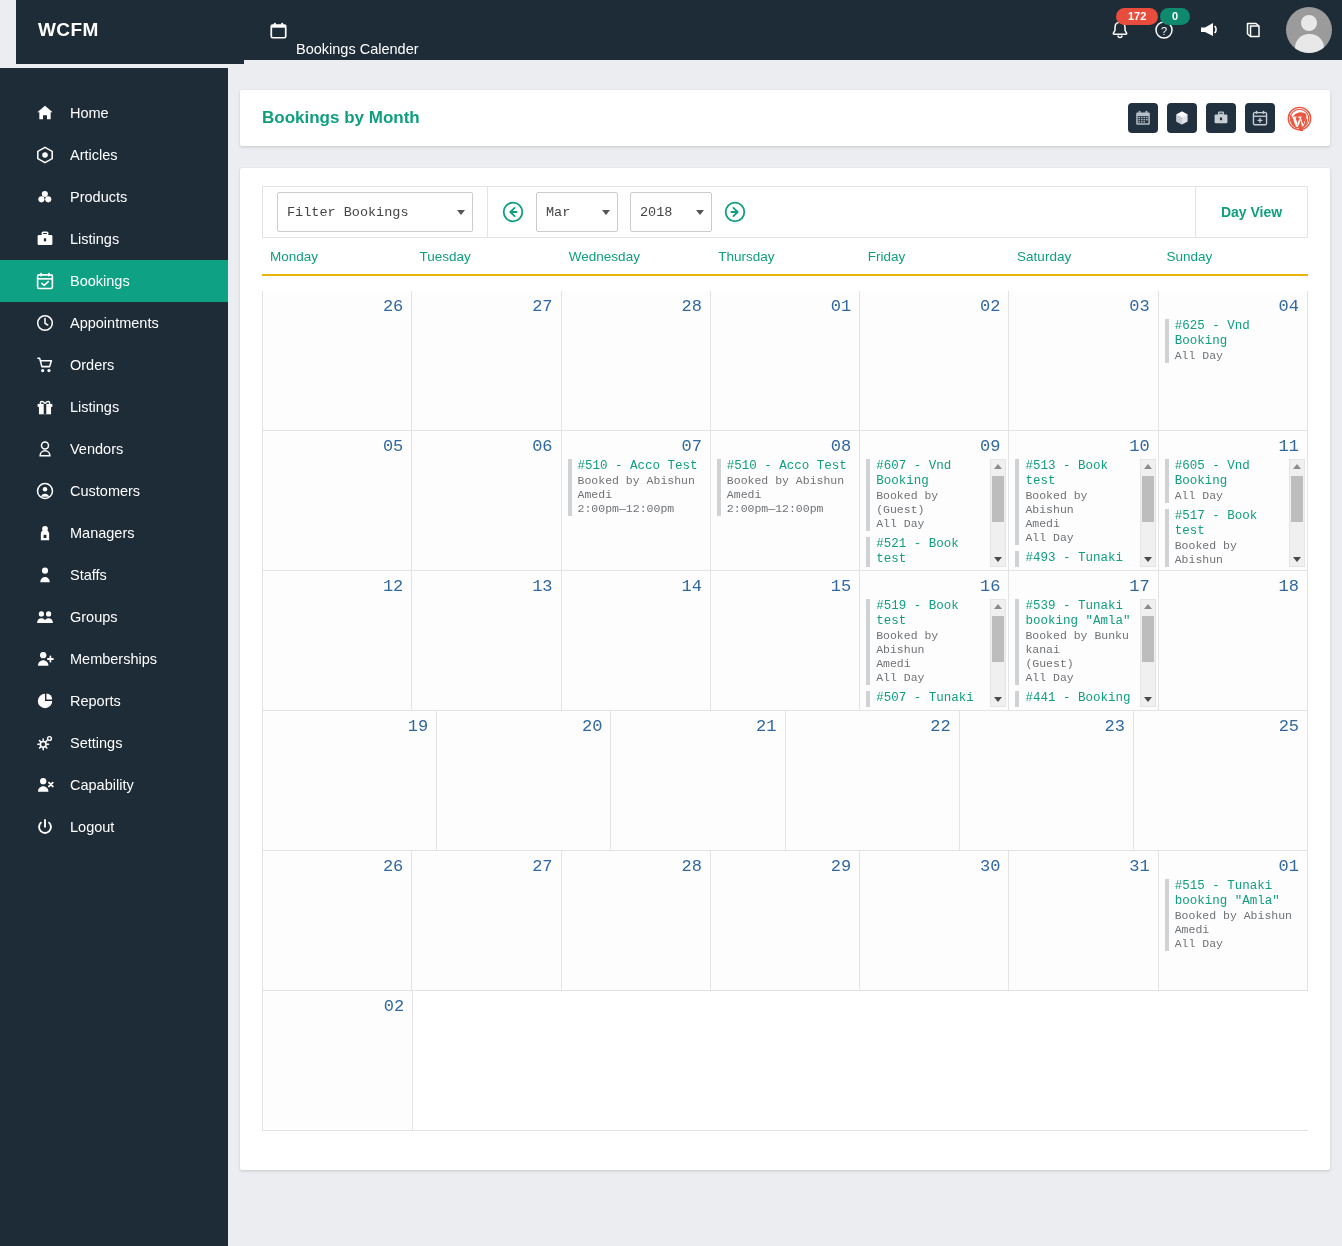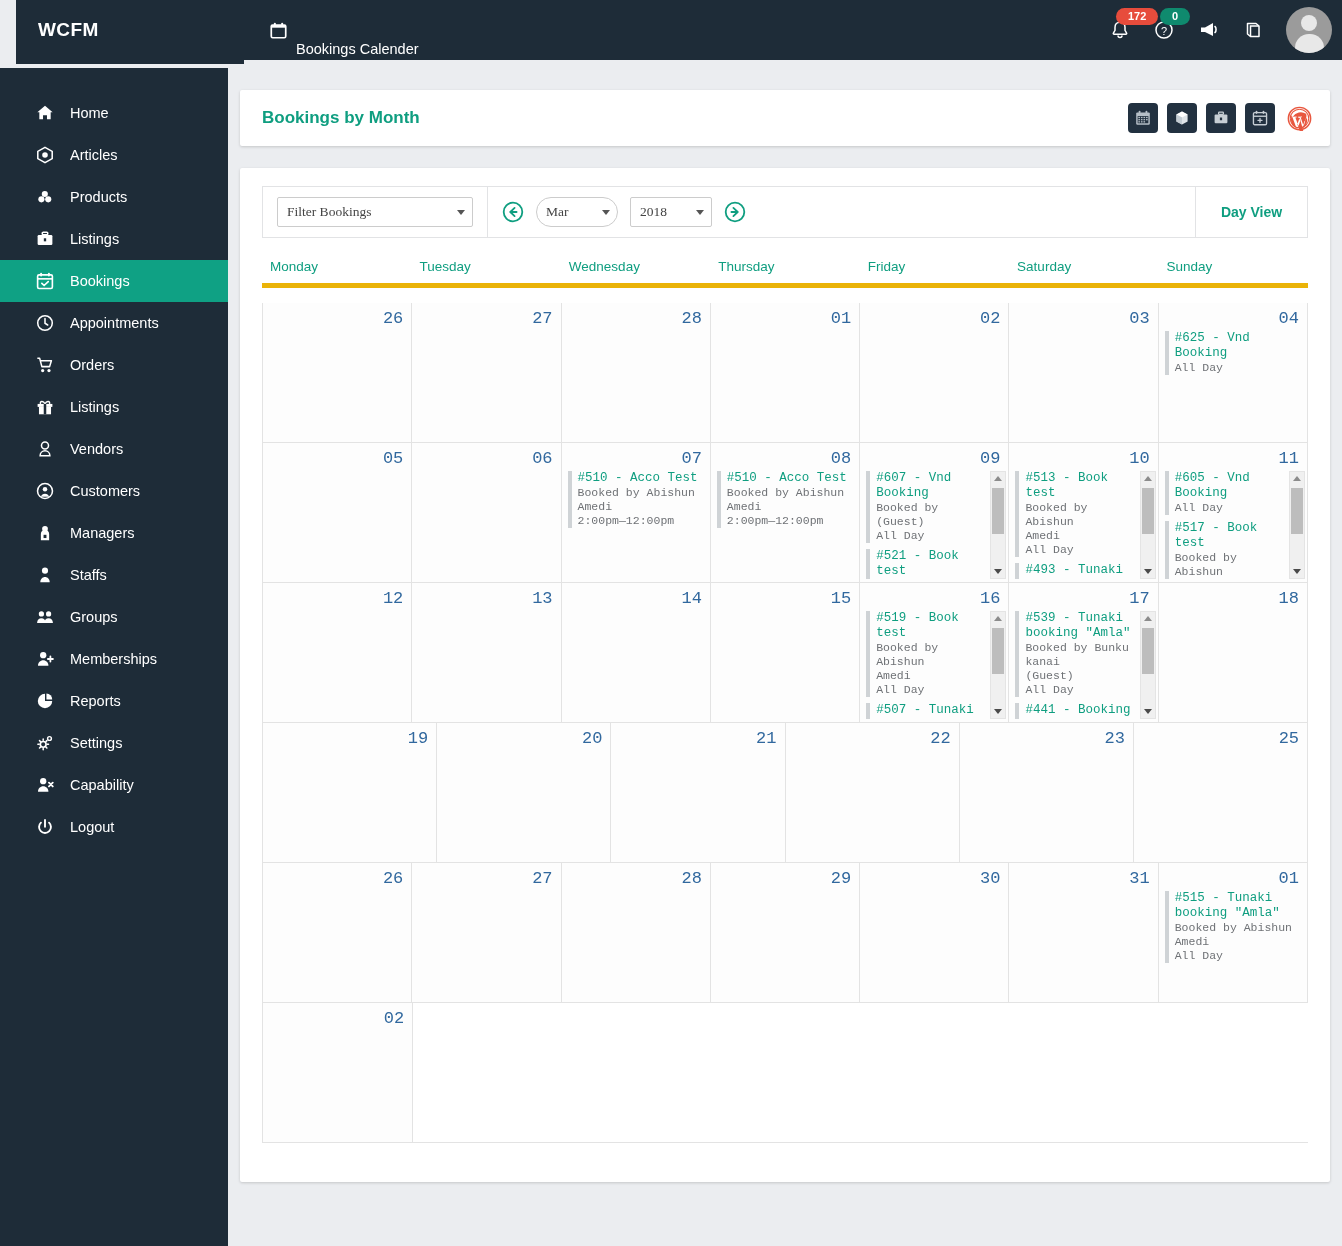--- a/index.html
+++ b/index.html
@@ -87,47 +87,47 @@
     justify-content:center; cursor:pointer;
   }
 
   
   .cal-card{ padding:18px 0 24px 0; }
   .toolbar{
     margin:0 22px; border:1px solid #e2e3e5; height:52px;
     display:flex; align-items:center; padding-left:14px;
   }
   .sel{
-    height:30px; border:1px solid #ccc; background:#fff; border-radius:2px;
+    height:40px; border:1px solid #ccc; background:#fff; border-radius:2px;
     font-size:13.5px; color:#444; padding:0 22px 0 9px; position:relative;
     display:flex; align-items:center; cursor:pointer;
-    font-family:Liberation Serif, serif;
+    font-family:Liberation Mono, monospace;
   }
   .sel .caret{
     position:absolute; right:7px; top:50%; margin-top:-2px;
     width:0; height:0; border-left:4px solid transparent;
     border-right:4px solid transparent; border-top:5px solid #555;
   }
   .sel-filter{ width:196px; }
-  .sel-month{ width:82px;border-radius:15px; }
+  .sel-month{ width:82px; }
   .sel-year{ width:82px; }
   .tb-divider{
     width:1px; height:52px; background:#e2e3e5; margin:0 14px;
   }
   .arrow-btn{ cursor:pointer; display:flex; align-items:center; margin:0 12px; }
   .day-view-wrap{
     margin-left:auto; height:52px; border-left:1px solid #e2e3e5;
     display:flex; align-items:center; justify-content:center; width:112px;
   }
   .day-view{
     color:#0f9e80; font-size:14px; font-weight:bold; cursor:pointer;
   }
 
   .weekhead{
-    margin:12px 22px; display:flex; border-bottom:5px solid #eab308;
+    margin:0 22px; display:flex; border-bottom:2px solid #eab308;
     height:38px; align-items:center;
   }
   .weekhead div{
     flex:1 1 0; color:#0f9e80; font-size:13.5px; padding-left:8px;
   }
 
   .weeks{ margin:15px 22px;font-family:Liberation Mono, monospace; }
   .week{ display:flex; border-bottom:1px solid #e3e3e3; }
   .daycell{
     flex:1 1 0; min-width:0; height:139px; border-right:1px solid #e3e3e3;

